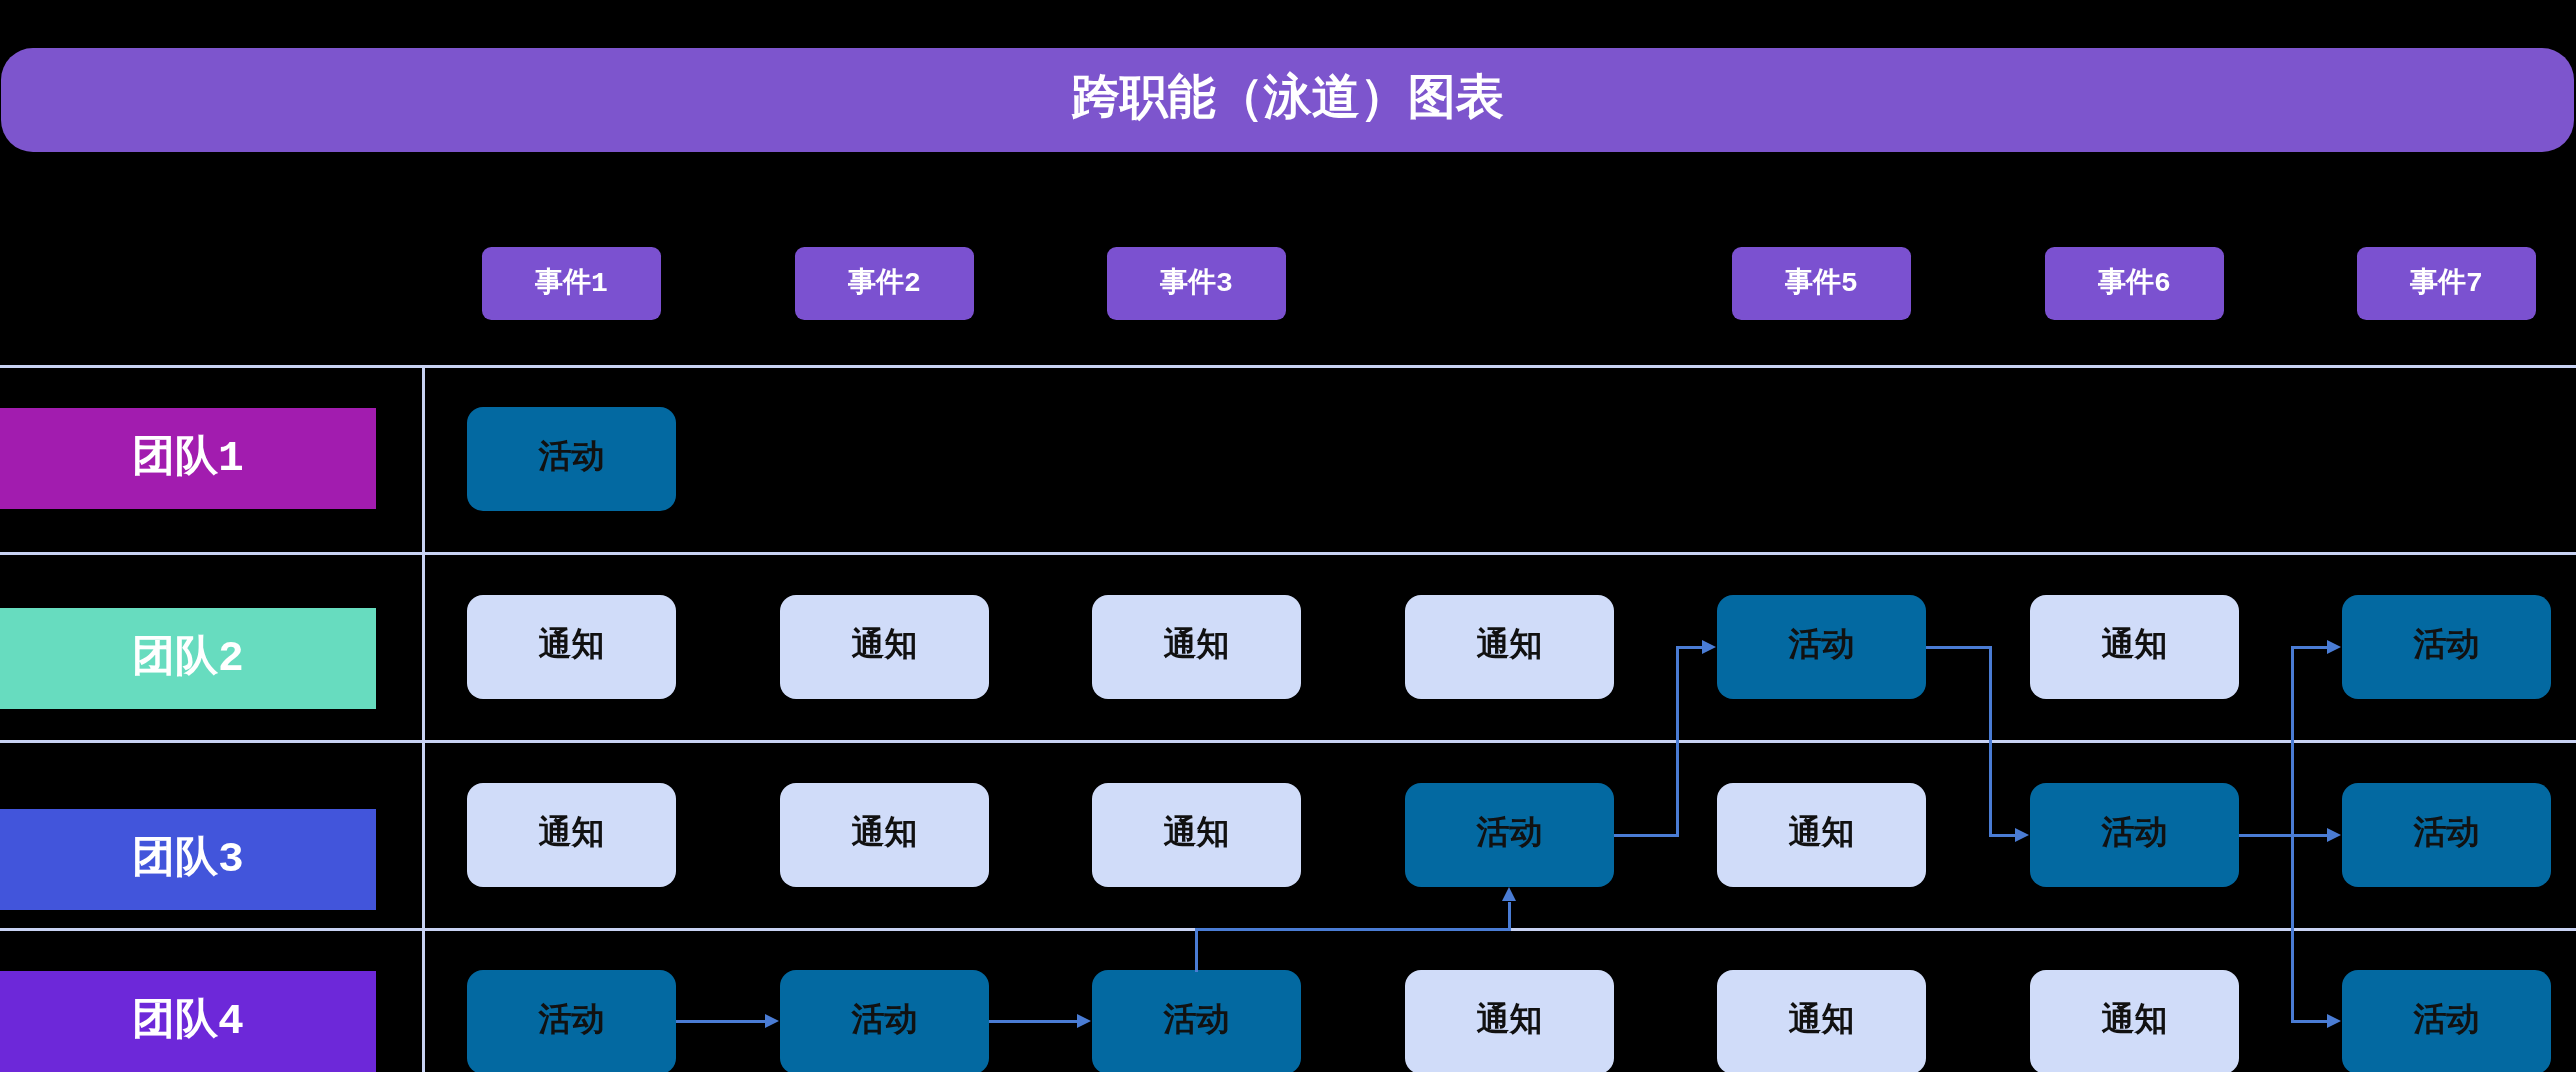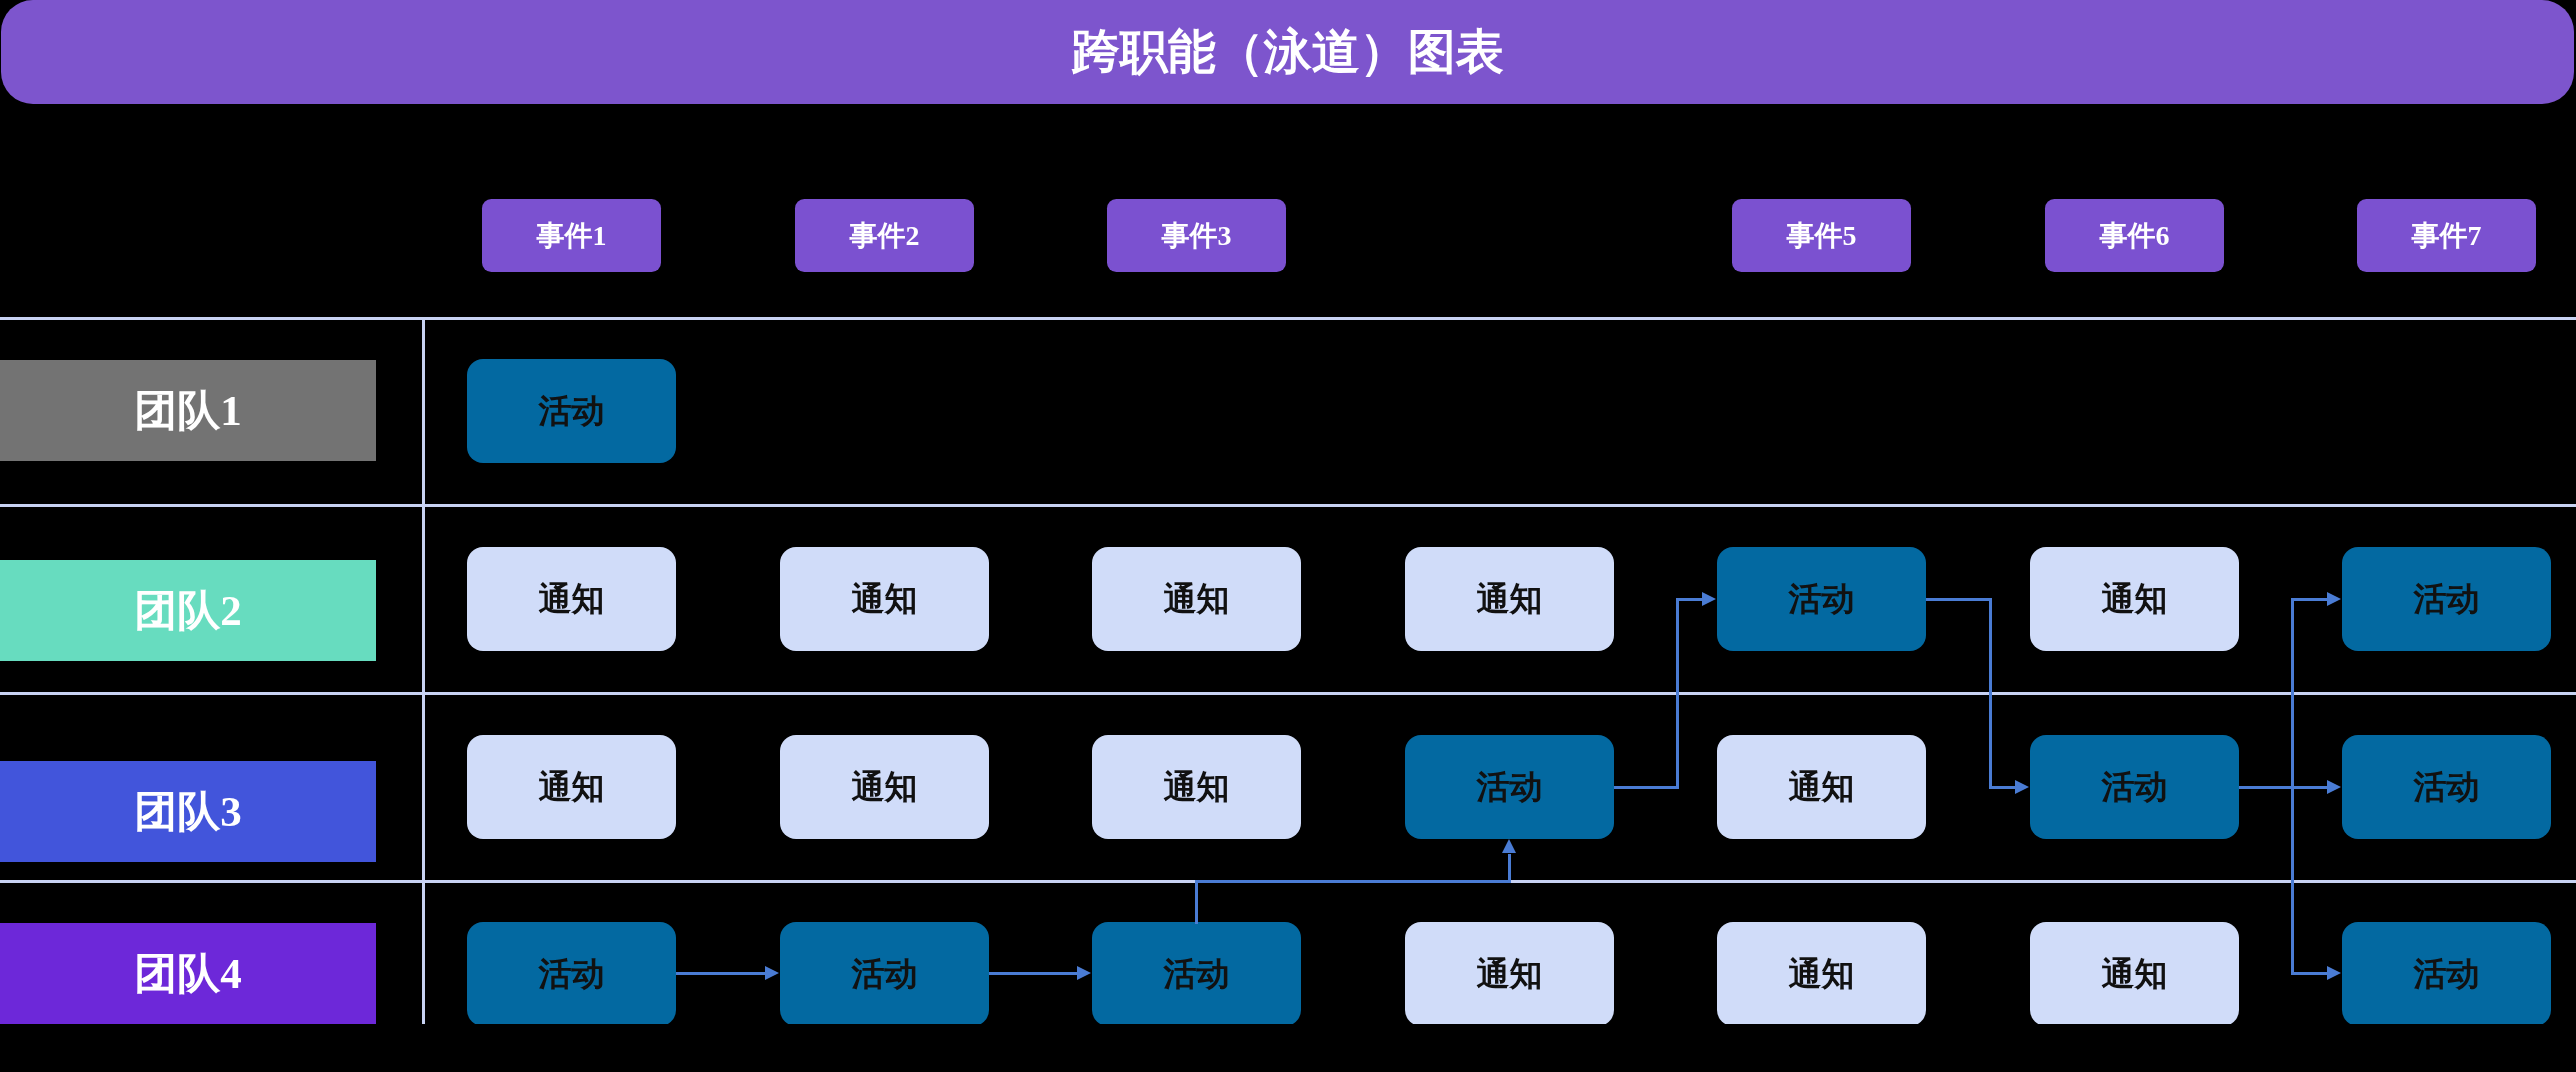--- a/index.html
+++ b/index.html
@@ -1,27 +1,27 @@
 <!DOCTYPE html>
 <html style="font-size:10.7px"><head>
 <meta charset="utf-8">
 <style>
   html,body{margin:0;padding:0;background:#000;}
   .canvas{position:relative;width:2576px;height:1024px;background:#000;overflow:hidden;
-          font-family:Liberation Serif, serif;font-weight:bold;}
+          font-family:Liberation Mono, monospace;font-weight:bold;margin-top:48px;}
   .titlebar{position:absolute;left:1.3px;top:0;width:2573px;height:104px;background:#7D55CD;
             border-radius:32px;text-align:center;line-height:104px;font-size:48px;color:#ffffff;}
   .event{position:absolute;top:199px;width:179px;height:73px;background:#7B51D0;border-radius:9.3px;
          text-align:center;line-height:73px;font-size:28px;color:#ffffff;}
   .hline{position:absolute;left:0;width:2576px;height:2.7px;background:#C8D2F3;}
   .bline{position:absolute;left:0;top:1065px;width:2576px;height:4px;background:#E6E9F4;}
   .vline{position:absolute;left:422px;top:318px;width:2.7px;height:750px;background:#C8D2F3;}
   .team{position:absolute;left:0;width:376px;height:101px;text-align:center;line-height:101px;
         font-size:43px;color:#ffffff;}
-  .t1{background:#737373}.t2{background:#67DCBF}.t3{background:#4255DB}.t4{background:#6d28d9}
+  .t1{background:#a21caf}.t2{background:#67DCBF}.t3{background:#4255DB}.t4{background:#6d28d9}
   .cell{position:absolute;width:209px;height:104px;border-radius:16px;text-align:center;
         line-height:104px;font-size:33px;color:#111111;}
   .activity{background:#0369a1}
   .notice{background:#D0DCF9}
   .aseg{position:absolute;background:#4A7CD4;}
   .ah-r{position:absolute;width:0;height:0;border-top:7.3px solid transparent;
         border-bottom:7.3px solid transparent;border-left:14.7px solid #4A7CD4;}
   .ah-u{position:absolute;width:0;height:0;border-left:7.3px solid transparent;
         border-right:7.3px solid transparent;border-bottom:14.7px solid #4A7CD4;}
 </style>

